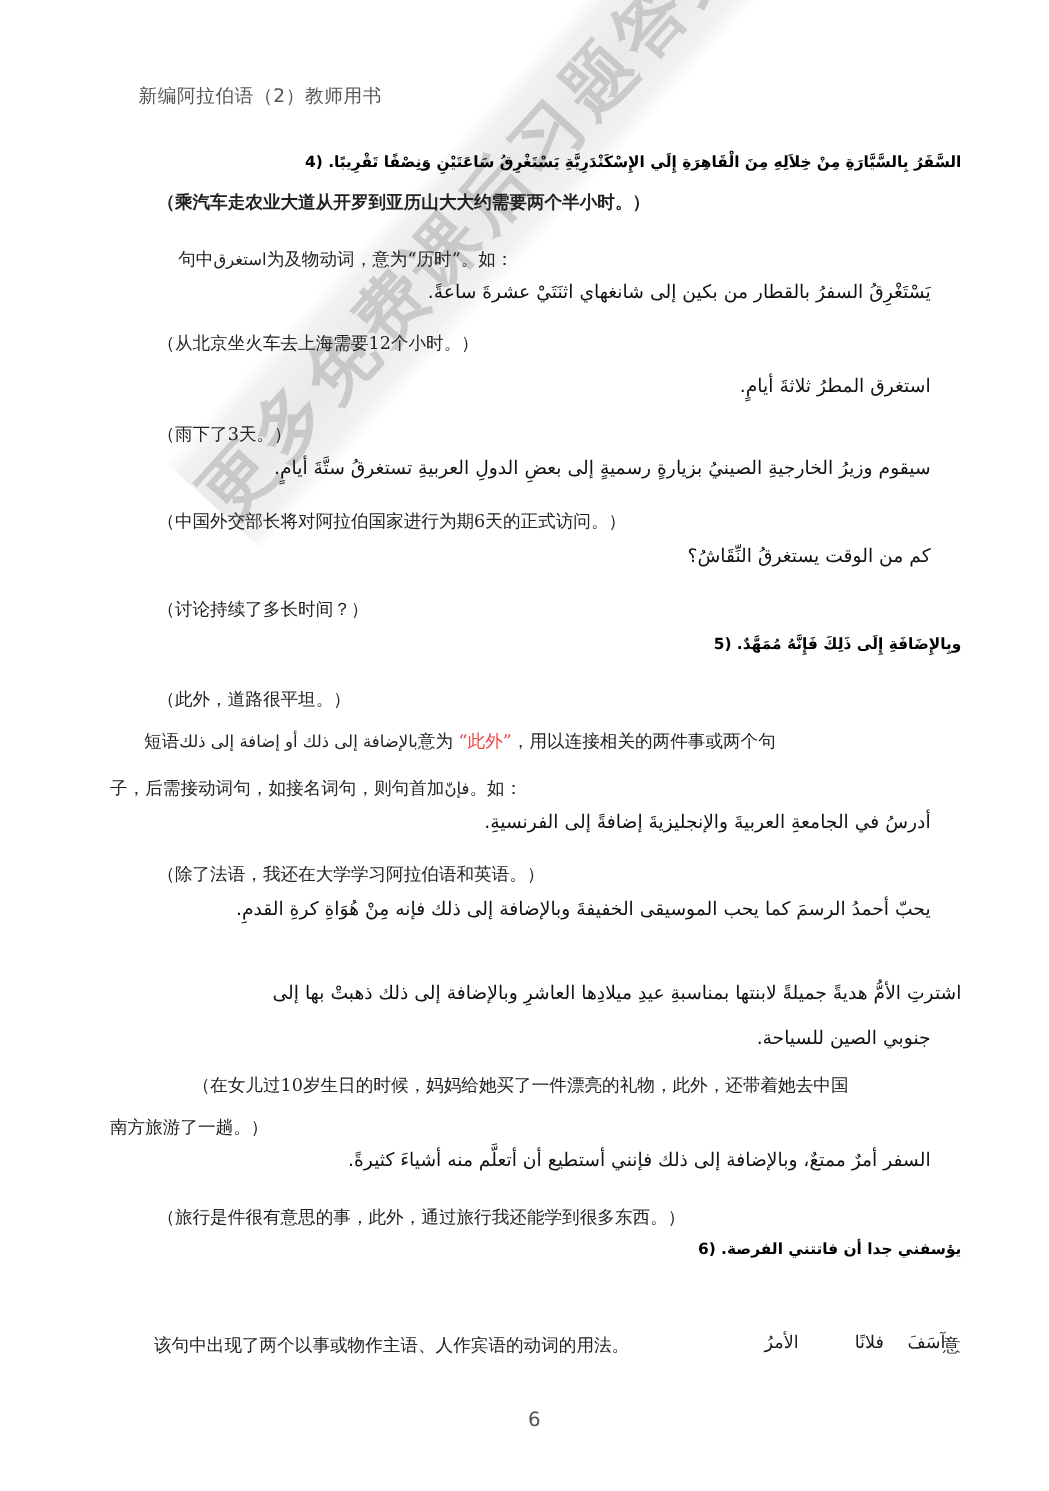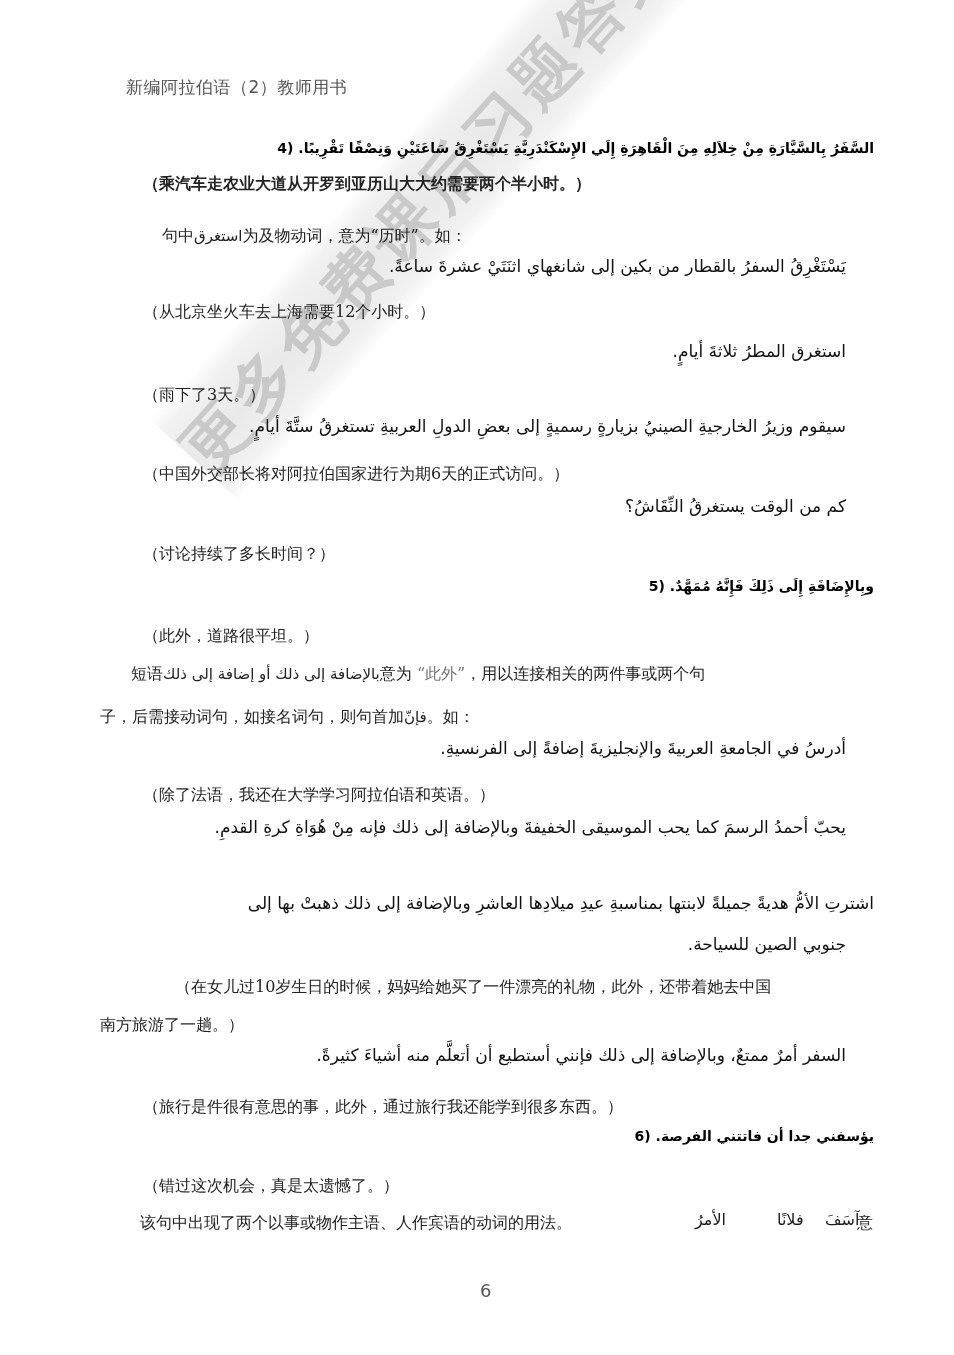--- a/index.html
+++ b/index.html
@@ -22,21 +22,21 @@
   }
   .line { position: absolute; white-space: nowrap; }
   .zh { font-size: 16px; color: #222; font-family: "DejaVu Serif", serif; }
   .ar { direction: rtl; text-align: right; font-family: "DejaVu Sans", sans-serif; font-size: 17px; color: #111; }
   .heading { direction: rtl; text-align: right; font-family: "DejaVu Sans", sans-serif; font-weight: bold; font-size: 14px; color: #000; }
   .heading .num { direction: ltr; unicode-bidi: isolate; }
   .pagenum {
     position: absolute; left: 480px; top: 1280px; font-family: "DejaVu Sans", sans-serif; font-size: 18px; color: #555;
   }
   .inline-ar { font-family: "DejaVu Sans", sans-serif; font-size: 15px; unicode-bidi: isolate; direction: rtl; }
-  .quote { color: #737373; }
+  .quote { color: #ef4444; }
 </style>
 </head>
 <body>
 
 <div class="page">
 
   <div class="watermark">更多免费课后习题答案请关注公众号</div>
 
   <div class="header">新编阿拉伯语（2）教师用书</div>
 
@@ -76,21 +76,20 @@
   <div class="line ar" style="right:108px; top:934px;margin-left:34px;">جنوبي الصين للسياحة.</div>
   <div class="line zh" style="left:143px; top:977px;margin-left:32px;">（在女儿过10岁生日的时候，妈妈给她买了一件漂亮的礼物，此外，还带着她去中国</div>
   <div class="line zh" style="left:100px; top:1015px;">南方旅游了一趟。）</div>
   <div class="line zh" style="left:143px; top:1097px;">（旅行是件很有意思的事，此外，通过旅行我还能学到很多东西。）</div>
   <div class="line ar" style="right:108px; top:1045px;">السفر أمرٌ ممتعٌ، وبالإضافة إلى ذلك فإنني أستطيع أن أتعلَّم منه أشياءَ كثيرةً.</div>
 
   <div class="line heading" style="right:80px; top:1128px;">
     <span>يؤسفني جدا أن فاتتني الفرصة.</span>
     <span class="num">6)</span>
   </div>
-  <div class="line zh" style="left:143px; top:1176px;">（错过这次机会，真是太遗憾了。）</div>
   <div class="line zh" style="left:140px; top:1213px;">该句中出现了两个以事或物作主语、人作宾语的动词的用法。</div>
   <div class="line inline-ar" style="left:695px; top:1210px; font-size:16px;">الأمرُ</div>
   <div class="line inline-ar" style="left:777px; top:1210px; font-size:16px;">فلانًا</div>
   <div class="line inline-ar" style="left:825px; top:1210px; font-size:16px;">آسَفَ</div>
   <div class="line zh" style="left:857px; top:1213px;">意</div>
 
   <div class="pagenum">6</div>
 </div>
 
 </body></html>

